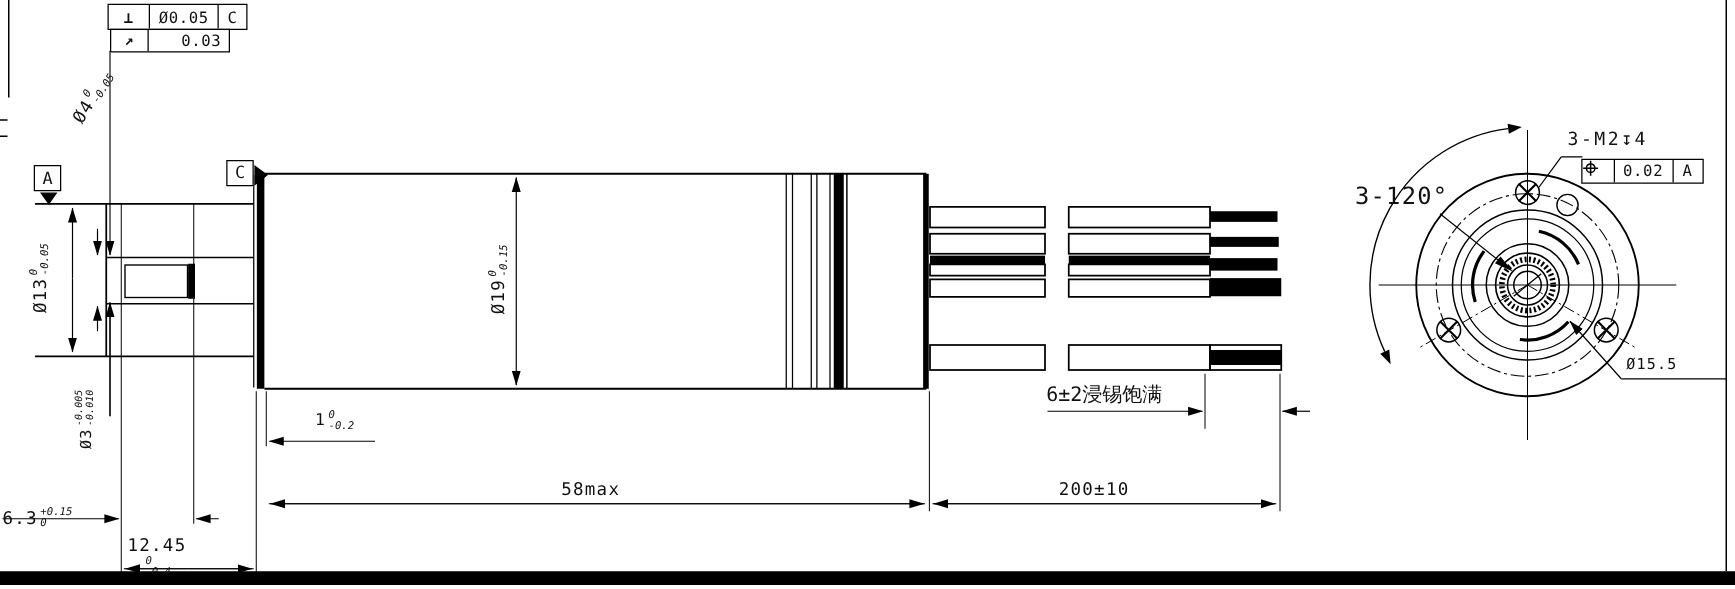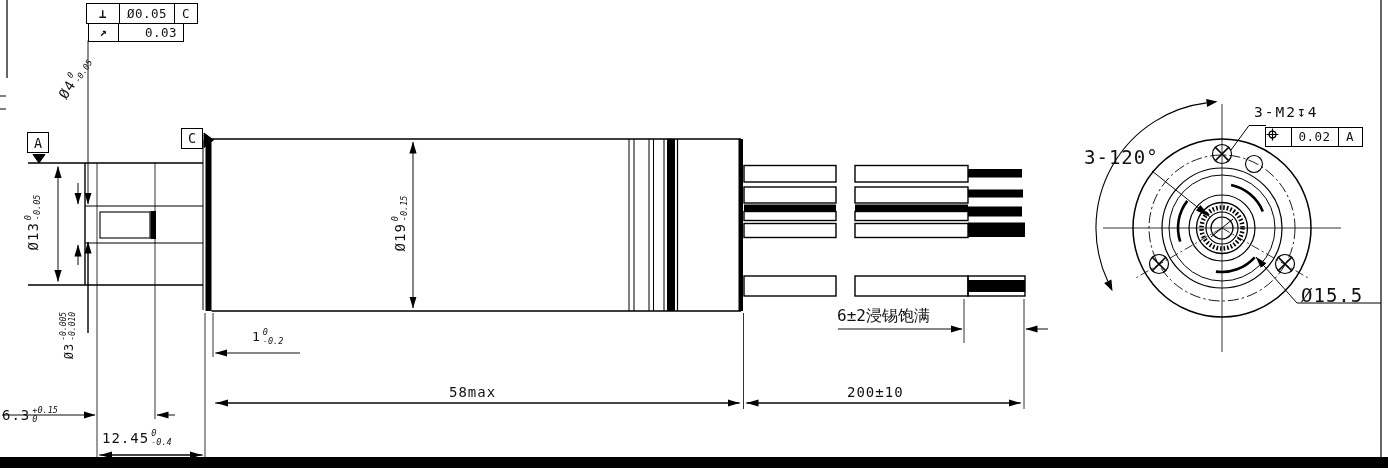--- a/index.html
+++ b/index.html
@@ -194,21 +194,21 @@
 </div>
 
 <div class="t" style="left:2px;top:406px;">
   <span>6.3</span>
   <span class="tol">
         <i>+0.15</i>
         <i>0</i>
       </span>
 </div>
 
-<div class="t" style="left:102px;top:429px;">
+<div class="t" style="left:102px;top:429px;flex-direction:column;">
   <span>12.45</span>
   <span class="tol">
         <i>0</i>
         <i>-0.4</i>
       </span>
 </div>
 
 <div class="t" style="left:252px;top:328px;font-size:13px;">
   <span>1</span>
   <span class="tol">
@@ -241,17 +241,17 @@
         </svg>
   </div>
   <div class="cell" style="width:40px;">0.02</div>
   <div class="cell" style="width:17px;">A</div>
 </div>
 
 <div class="t" style="left:1084px;top:146px;font-size:19px;">
   <span>3-120°</span>
 </div>
 
-<div class="t" style="left:1301px;top:284px;font-size:19px;">
+<div class="t" style="left:1301px;top:284px;font-size:12px;">
   <span>Ø15.5</span>
 </div>
 
 </div>
 
 </body></html>

